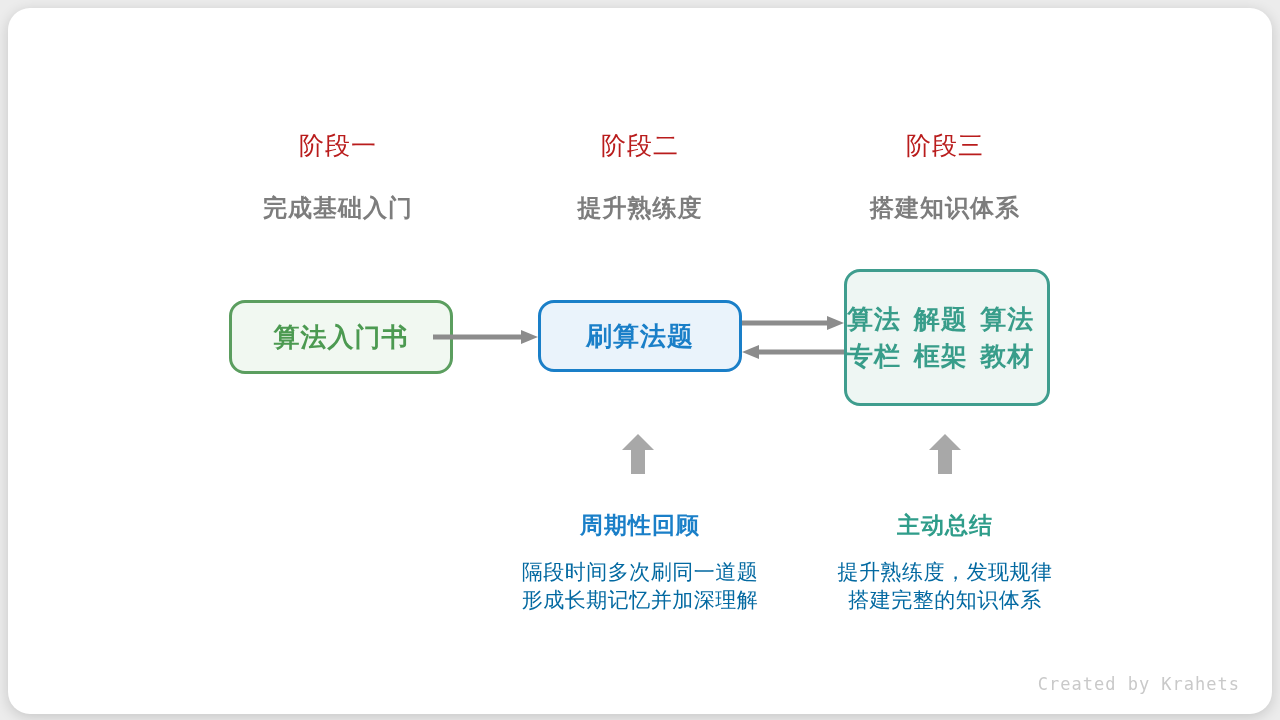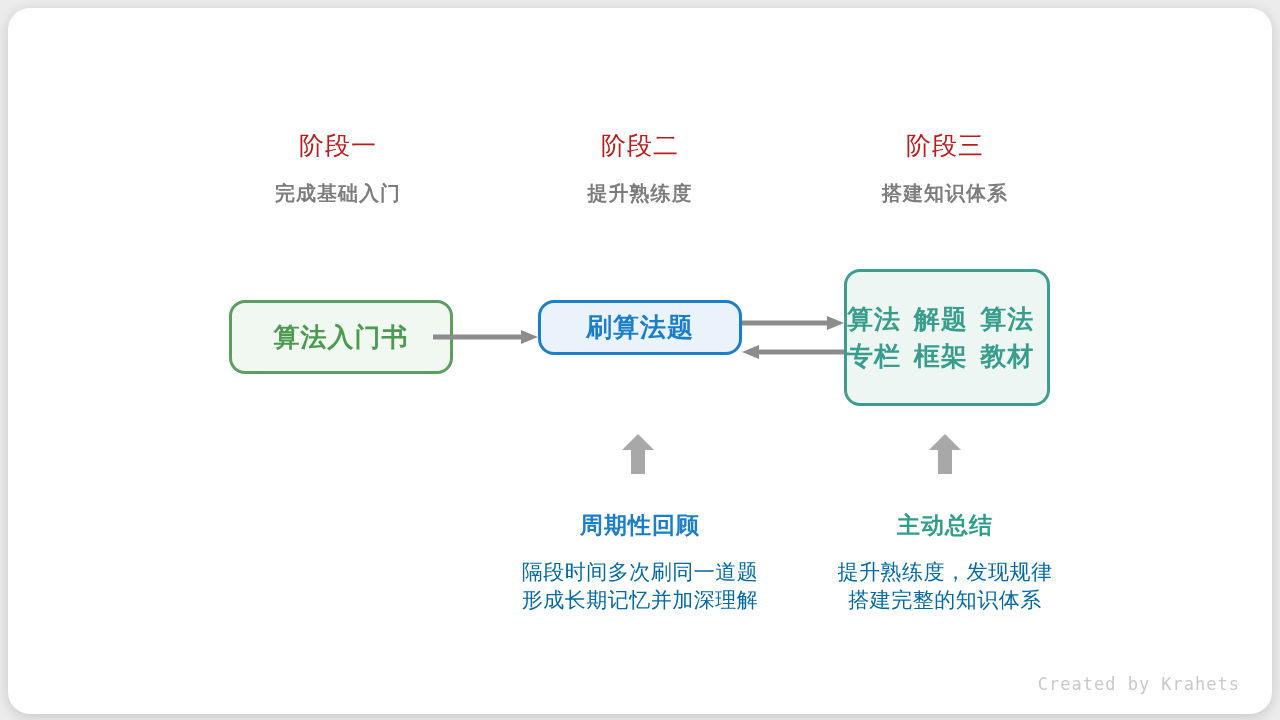--- a/index.html
+++ b/index.html
@@ -20,40 +20,40 @@
   
   .stage { position: absolute; top: 122px; width: 220px; text-align: center; }
   .stage-1 { left: 220px; }
   .stage-2 { left: 522px; }
   .stage-3 { left: 827px; }
   .stage-label {
     font-size: 25px; color: #b91c1c; line-height: 32px;
     letter-spacing: 1px;
   }
   .stage-subtitle {
-    margin-top: 18px;
-    font-size: 20px; font-weight: bold; color: #7d7d7d;
+    margin-top: 30px;
+    font-size: 24px; font-weight: bold; color: #7d7d7d;
     letter-spacing: 1px;
   }
   
   .node {
     position: absolute;
     box-sizing: border-box;
     border-radius: 16px;
     display: flex; flex-direction: row;
     align-items: center; justify-content: center;
     font-weight: bold; font-size: 26px;
     letter-spacing: 1px;
   }
   .node-1 {
     left: 221px; top: 292px; width: 224px; height: 74px;
     border: 3px solid #5b9e5f; background: #f1f8f1; color: #4c9a51;
   }
   .node-2 {
-    left: 530px; top: 292px; width: 204px; height: 55px;
+    left: 530px; top: 292px; width: 204px; height: 72px;
     border: 3px solid #1a7fc8; background: #eaf3fb; color: #1a7fc8; justify-content: center;
   }
   .node-3 {
     left: 836px; top: 261px; width: 206px; height: 137px;
     border: 3px solid #3f9d8e; background: #eef6f3; color: #389d8a;
     line-height: 37px;
   }
   
   .arrow { position: absolute; }
   .arrow-1 { left: 425px; top: 321px; }

